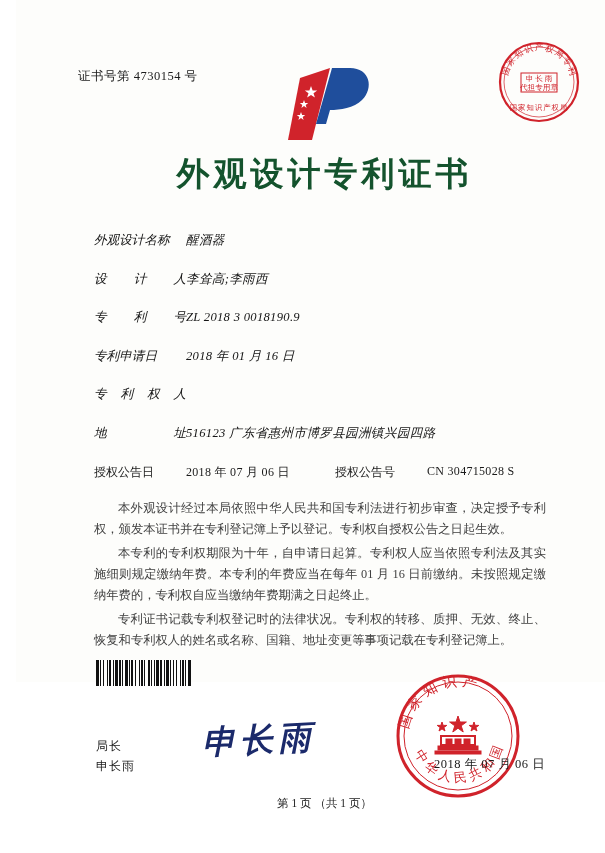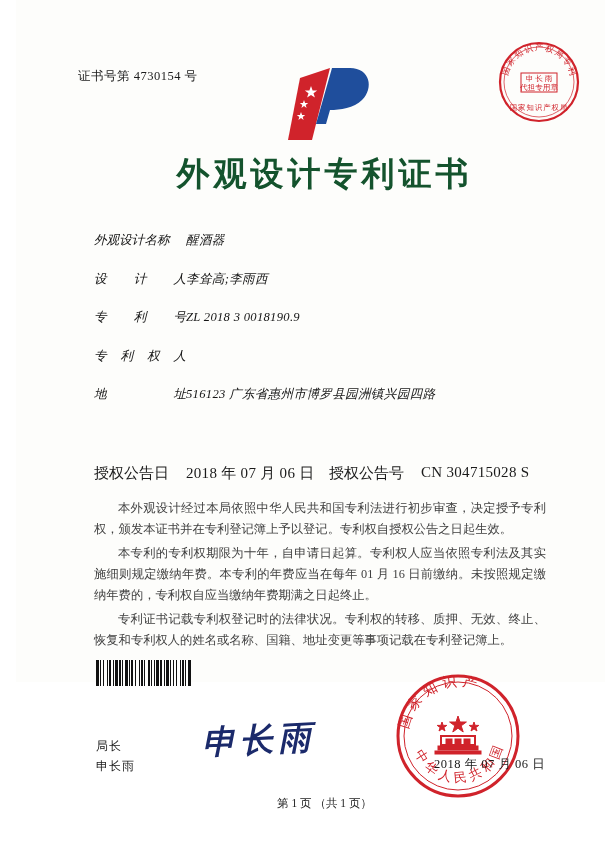--- a/index.html
+++ b/index.html
@@ -97,21 +97,22 @@
     letter-spacing: 0.3px;
   }
 
   
   .grant-row {
     position: absolute;
     left: 78px;
     top: 464px;
     width: 470px;
     display: flex;
-    font-size: 15px;
+    font-size: 12px;
+    gap: 6px;
   }
   .grant-left { width: 235px; display: flex; }
   .grant-right { display: flex; }
   .grant-left .field-label { width: 92px; flex: 0 0 92px; }
   .grant-right .field-label { width: 92px; flex: 0 0 92px; }
 
   
   .paras {
     position: absolute;
     left: 78px;
@@ -247,20 +248,24 @@
 
     <div class="field-row">
       <div class="field-label spread">
           <span>专</span>
           <span>利</span>
           <span>号</span>
         </div>
       <div class="field-value">ZL 2018 3 0018190.9</div>
     </div>
 
+    <div class="field-row">
+      <div class="field-label">专利申请日</div>
+      <div class="field-value">2018 年 01 月 16 日</div>
+    </div>
 
     <div class="field-row">
       <div class="field-label spread">
           <span>专</span>
           <span>利</span>
           <span>权</span>
           <span>人</span>
         </div>
     </div>
 

